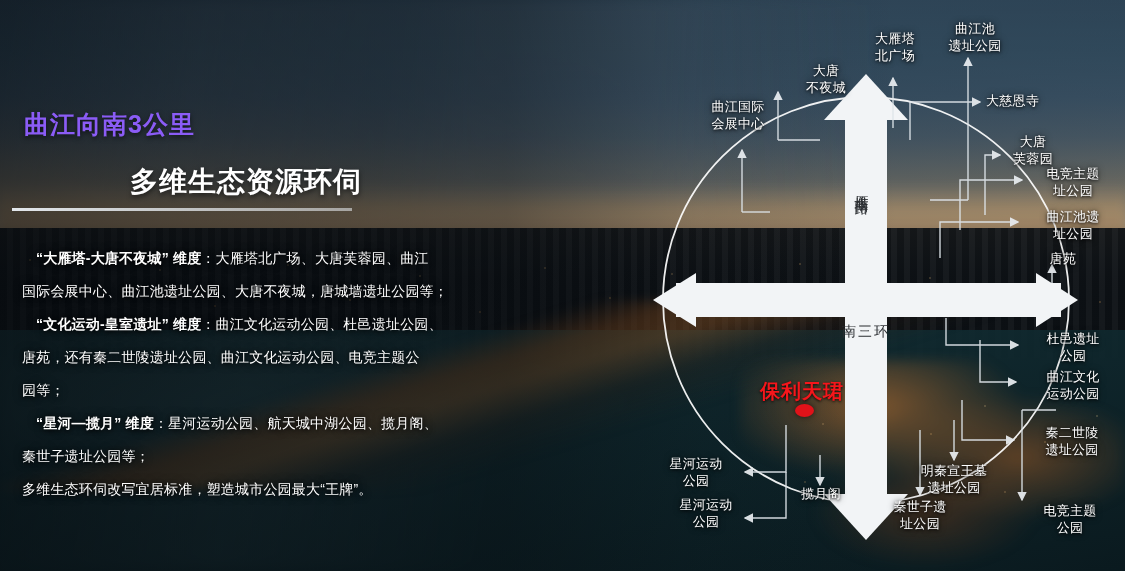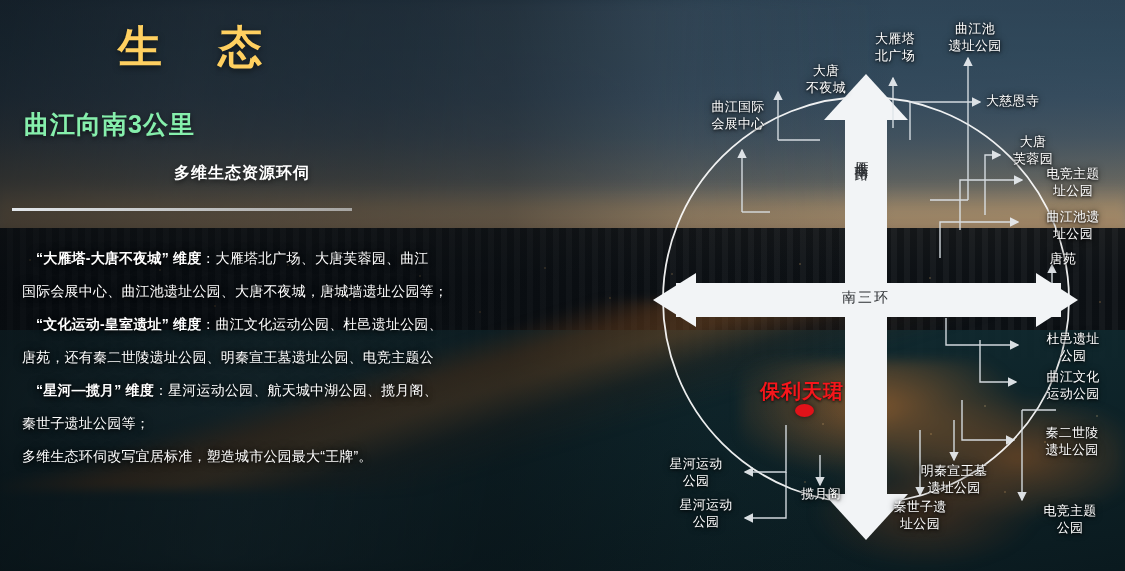--- a/index.html
+++ b/index.html
@@ -139,30 +139,29 @@
   
   .headline {
     position: absolute; left: 118px; top: 18px;
     font-size: 44px; font-weight: bold; letter-spacing: 22px;
     color: #ffd060;
     text-shadow: 0 2px 6px rgba(0,0,0,.55);
     font-family: "Liberation Sans", "DejaVu Sans", sans-serif;
   }
   .sub1 {
     position: absolute; left: 24px; top: 108px;
-    font-size: 25px; font-weight: bold; color: #86efac;
+    font-size: 25px; font-weight: bold; color: #8b5cf6;
     letter-spacing: 1px;
     text-shadow: 0 2px 5px rgba(0,0,0,.6);
   }
   .sub2 {
     position: absolute; left: 130px; top: 163px;
-    font-size: 16px; font-weight: bold; color: #ffffff;
+    font-size: 28px; font-weight: bold; color: #ffffff;
     letter-spacing: 1px;
     text-shadow: 0 2px 5px rgba(0,0,0,.6);
-    margin-left: 44px;
   }
   .rule {
     position: absolute; left: 12px; top: 208px; width: 340px; height: 3px;
     background: linear-gradient(90deg, rgba(235,240,245,.95), rgba(235,240,245,.55));
   }
 
   .body-block { position: absolute; left: 22px; top: 242px; width: 640px; }
   .body-line {
     color: #ffffff;
     font-size: 14px;
@@ -190,20 +189,21 @@
   }
   .maplabel.left-al { text-align: left; }
 
   .roadlabel {
     position: absolute;
     color: #2a2d31;
     font-size: 14px;
     font-weight: normal;
     letter-spacing: 2px;
     text-align: center;
+    margin-top: 34px;
   }
   .roadlabel.vertical {
     writing-mode: vertical-rl;
     text-orientation: upright;
     line-height: 1.15;
   }
 
   .project-name {
     position: absolute;
     color: #f5161b;
@@ -230,30 +230,30 @@
   <div class="bg-layer bg-sunset"></div>
   <div class="bg-layer bg-city"></div>
   <div class="bg-layer bg-citylights"></div>
   <div class="bg-layer bg-water"></div>
   <div class="bg-layer bg-water-shine"></div>
   <div class="bg-layer bg-shore"></div>
   <div class="bg-layer bg-warmright"></div>
   <div class="bg-layer bg-warmrightlights"></div>
   <div class="bg-layer bg-veil"></div>
 
-  <div class="headline">生 态</div>
   <div class="sub1">曲江向南3公里</div>
   <div class="sub2">多维生态资源环伺</div>
   <div class="rule"></div>
 
   <div class="body-block">
     <div class="body-line indent"><b>“大雁塔-大唐不夜城” 维度</b>：大雁塔北广场、大唐芙蓉园、曲江</div>
     <div class="body-line">国际会展中心、曲江池遗址公园、大唐不夜城，唐城墙遗址公园等；</div>
     <div class="body-line indent"><b>“文化运动-皇室遗址” 维度</b>：曲江文化运动公园、杜邑遗址公园、</div>
-    <div class="body-line">唐苑，还有秦二世陵遗址公园、明秦宣王墓遗址公园、电竞主题公</div>
+    <div class="body-line">唐苑，还有秦二世陵遗址公园、曲江文化运动公园、电竞主题公</div>
+    <div class="body-line">园等；</div>
     <div class="body-line indent"><b>“星河—揽月” 维度</b>：星河运动公园、航天城中湖公园、揽月阁、</div>
     <div class="body-line">秦世子遗址公园等；</div>
     <div class="body-line">多维生态环伺改写宜居标准，塑造城市公园最大“王牌”。</div>
   </div>
 
   <div id="map">
 
     <svg width="1125" height="571" viewBox="0 0 1125 571">
       <defs>
         <marker id="ar" markerWidth="7" markerHeight="7" refX="6" refY="3.5" orient="auto">

